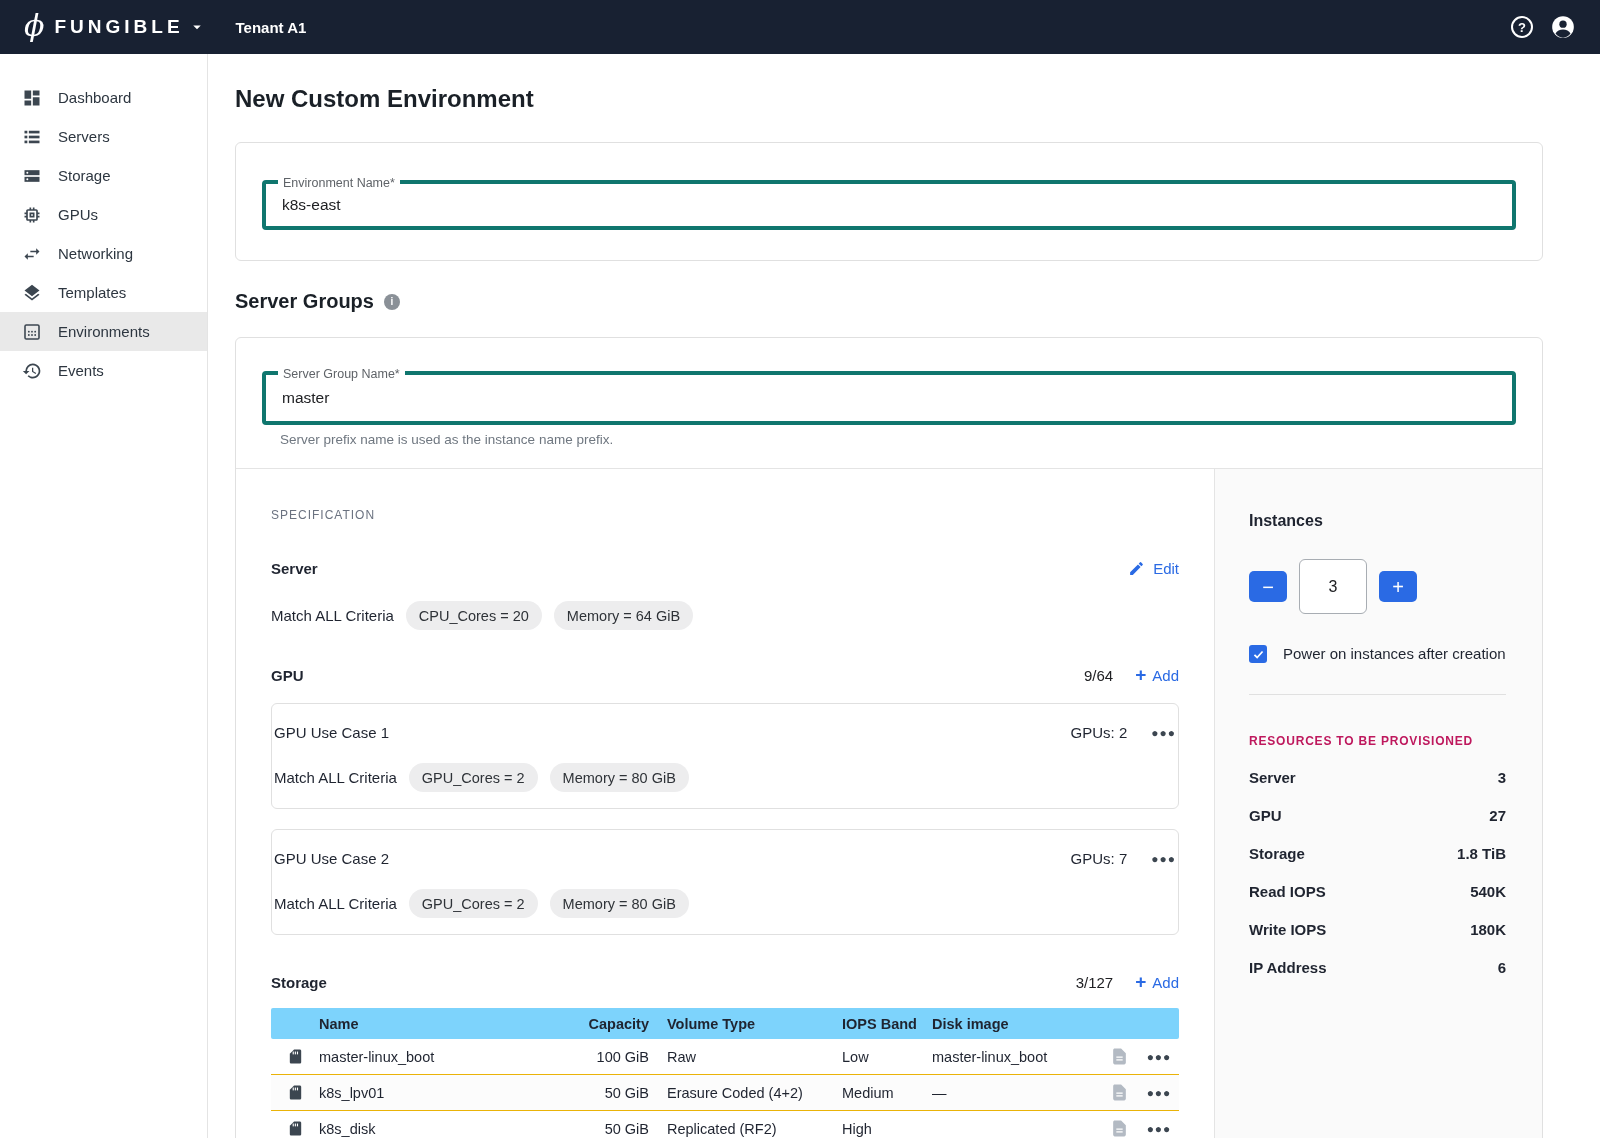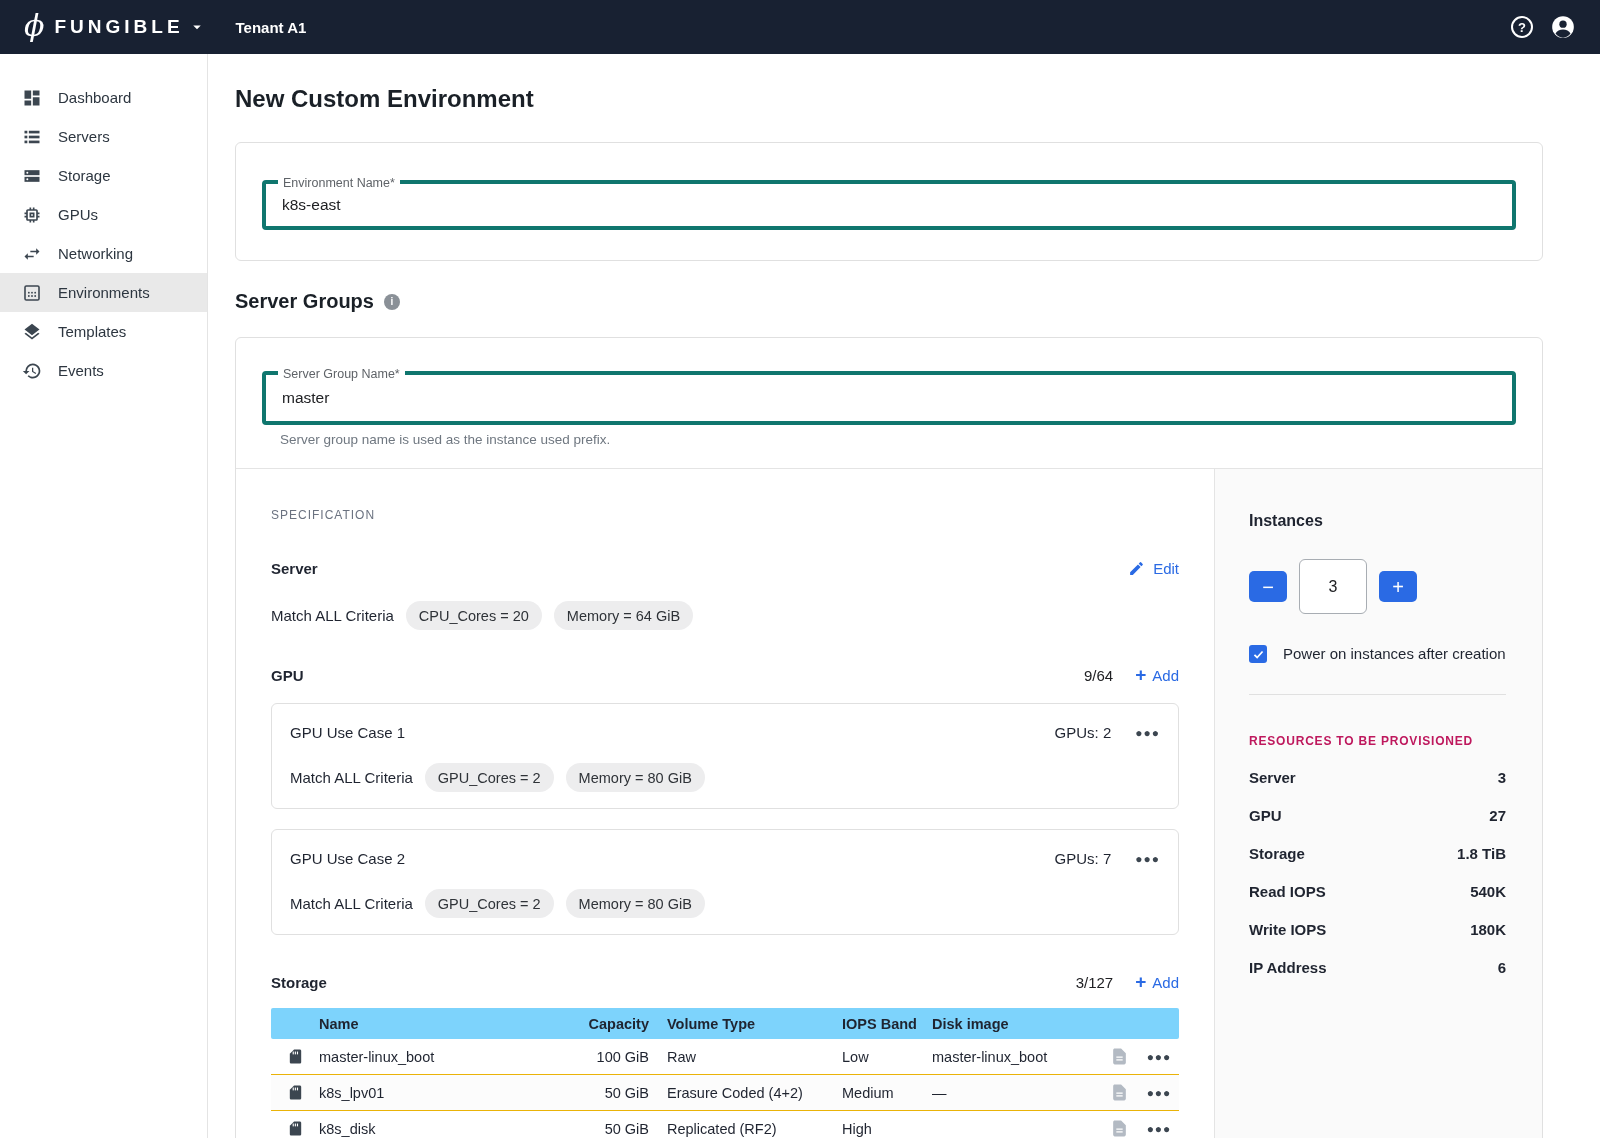--- a/index.html
+++ b/index.html
@@ -65,21 +65,21 @@
   .chip { height:29px; border-radius:15px; background:#ededee; padding:0 13px;
     display:flex; align-items:center; font-size:14.5px; color:#2f3338; }
 
   .count-add { display:flex; align-items:center; gap:22px; }
   .count { font-size:15px; color:#202124; }
   .add-link { display:flex; align-items:center; gap:6px; color:#2a6ae4; font-size:15px;
     cursor:pointer; }
   .plus-glyph { font-size:19px; font-weight:600; line-height:1; transform:translateY(-1px); }
   .gpu-row { margin-top:36px; }
   .usecase-card { border:1px solid #e0e0e0; border-radius:6px; margin-top:18px;
-    padding:20px 18px 16px; }
+    padding:20px 2px 16px; }
   .usecase-head { display:flex; align-items:center; justify-content:space-between; }
   .usecase-name { font-size:15px; }
   .usecase-right { display:flex; align-items:center; gap:24px; }
   .gpus-count { font-size:15px; }
   .dots { font-size:12px; letter-spacing:1px; color:#3c4650; cursor:pointer; font-weight:700; }
   .usecase-chips { margin-top:22px; }
   .storage-row { margin-top:38px; }
 
   
   .vol-table { margin-top:16px; }
@@ -187,45 +187,45 @@
       <span class="s-label">GPUs</span>
     </div>
     <div class="side-item">
       <span class="s-icon">
         <svg width="20" height="20" viewBox="0 0 24 24" fill="#3c4650">
             <path d="M6.99 11L3 15l3.99 4v-3H14v-2H6.99v-3zM21 9l-3.99-4v3H10v2h7.01v3L21 9z"></path>
           </svg>
       </span>
       <span class="s-label">Networking</span>
     </div>
+    <div class="side-item">
+      <span class="s-icon">
+        <svg width="20" height="20" viewBox="0 0 24 24" fill="#3c4650">
+            <path d="M11.99 18.54l-7.37-5.73L3 14.07l9 7 9-7-1.63-1.27-7.38 5.74zM12 16l7.36-5.73L21 9l-9-7-9 7 1.63 1.27L12 16z"></path>
+          </svg>
+      </span>
+      <span class="s-label">Templates</span>
+    </div>
     <div class="side-item active">
       <span class="s-icon">
         <svg width="20" height="20" viewBox="0 0 24 24">
           <rect x="3.6" y="3.6" width="16.8" height="16.8" rx="1.6" fill="none" stroke="#3c4650" stroke-width="1.9"></rect>
           <circle cx="8.2" cy="11.6" r="1.1" fill="#3c4650"></circle>
             <circle cx="12" cy="11.6" r="1.1" fill="#3c4650"></circle>
             <circle cx="15.8" cy="11.6" r="1.1" fill="#3c4650"></circle>
           <circle cx="8.2" cy="15.6" r="1.1" fill="#3c4650"></circle>
             <circle cx="12" cy="15.6" r="1.1" fill="#3c4650"></circle>
             <circle cx="15.8" cy="15.6" r="1.1" fill="#3c4650"></circle>
         </svg>
       </span>
       <span class="s-label">Environments</span>
     </div>
     <div class="side-item">
       <span class="s-icon">
         <svg width="20" height="20" viewBox="0 0 24 24" fill="#3c4650">
-            <path d="M11.99 18.54l-7.37-5.73L3 14.07l9 7 9-7-1.63-1.27-7.38 5.74zM12 16l7.36-5.73L21 9l-9-7-9 7 1.63 1.27L12 16z"></path>
-          </svg>
-      </span>
-      <span class="s-label">Templates</span>
-    </div>
-    <div class="side-item">
-      <span class="s-icon">
-        <svg width="20" height="20" viewBox="0 0 24 24" fill="#3c4650">
             <path d="M13 3a9 9 0 0 0-9 9H1l3.89 3.89.07.14L9 12H6a7 7 0 1 1 7 7 6.98 6.98 0 0 1-4.9-2l-1.42 1.42A9 9 0 1 0 13 3zm-1 5v5l4.28 2.54.72-1.21-3.5-2.08V8H12z"></path>
           </svg>
       </span>
       <span class="s-label">Events</span>
     </div>
   </nav>
 
   <main class="main">
     <h1 class="page-title">New Custom Environment</h1>
 
@@ -240,21 +240,21 @@
       <h2>Server Groups</h2>
       <span class="info-icon">i</span>
     </div>
 
     <section class="card group-card">
       <div class="group-top">
         <div class="mfield" style="height:54px;">
           <span class="mfield-label">Server Group Name*</span>
           <input type="text" value="master" style="">
         </div>
-        <div class="helper-text">Server group name is used as the instance used prefix.</div>
+        <div class="helper-text">Server prefix name is used as the instance name prefix.</div>
       </div>
       <div class="divider-h"></div>
 
       <div class="group-body">
 
         <div class="spec">
           <div class="spec-eyebrow">SPECIFICATION</div>
 
           <div class="row-between server-row">
             <span class="sub-title">Server</span>

